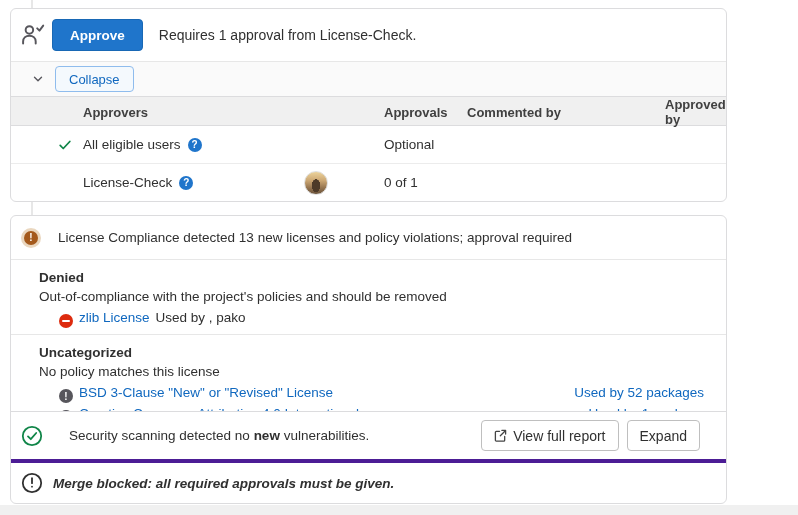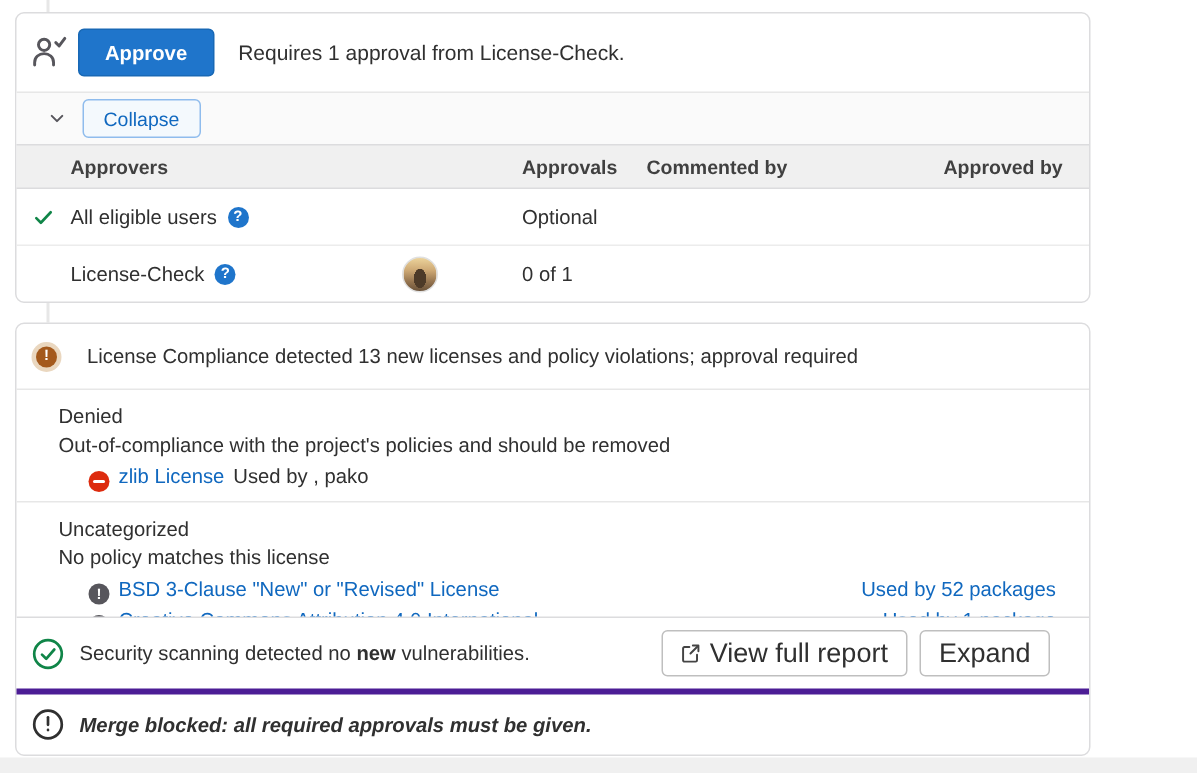--- a/index.html
+++ b/index.html
@@ -22,21 +22,21 @@
   .approve-msg { font-weight:normal; font-size:14px; margin-left:16px; }
 
   
   .collapse-bar { display:flex; align-items:center; height:35px; background:#fafafa;
     border-top:1px solid #e7e7e7; padding-left:20px; border-radius:0; }
   .chevron { width:14px; height:14px; color:#57565c; }
   .btn-collapse { margin-left:10px; height:26px; padding:0 13px; font-size:13px; font-family:inherit;
     color:#1068bf; background:#f4f9fd; border:1px solid #8fbced; border-radius:4px; cursor:pointer; }
 
   
-  .tbl-row { display:grid; grid-template-columns:36px 301px 83px 198px auto; align-items:center; }
+  .tbl-row { display:grid; grid-template-columns:36px 301px 83px 198px auto; align-items:center;padding-left:36px; }
   .tbl-head { height:30px; background:#f0f0f0; border-top:1px solid #dcdcde; border-bottom:1px solid #dcdcde;
     font-weight:bold; color:#404040; font-size:13px; }
   .tbl-body-row { height:37px; }
   .tbl-body-row + .tbl-body-row { border-top:1px solid #ececec; }
   .cell-icon { display:flex; justify-content:center; }
   .name-cell { display:flex; align-items:center; gap:7px; }
   .check-green { width:14px; height:14px; color:#108548; }
   .help-icon { width:14px; height:14px; border-radius:50%; background:#1f75cb; color:#fff;
     font-size:10px; font-weight:bold; display:inline-flex; align-items:center; justify-content:center; cursor:pointer; }
   .avatar { width:24px; height:24px; border-radius:50%; margin-left:auto; margin-right:56px;
@@ -55,37 +55,37 @@
   .lc-actions { margin-left:auto; display:flex; align-items:center; }
   a.link { color:#1068bf; text-decoration:none; cursor:pointer; }
   .lc-actions .link { margin-left:26px; }
   .v-divider { width:1px; height:22px; background:#dcdcde; margin:0 14px 0 16px; }
   .icon-btn { background:none; border:none; cursor:pointer; color:#57565c; width:22px; height:22px;
     display:flex; align-items:center; justify-content:center; padding:0; }
 
   .report-body { height:152px; overflow:hidden; border-top:1px solid #e7e7e7; }
   .policy-section { padding:8px 22px 6px 28px; }
   .policy-section + .policy-section { border-top:1px solid #e7e7e7; }
-  .policy-title { font-weight:normal; line-height:19px; }
+  .policy-title { font-weight:bold; line-height:19px; }
   .policy-desc { line-height:20px; }
   .license-item { display:flex; align-items:flex-end; gap:6px; line-height:21px; padding-left:20px; }
   .mini-icon { width:14px; height:14px; border-radius:50%; flex:0 0 auto;
     display:inline-flex; align-items:center; justify-content:center; color:#fff; }
   .mini-icon.denied { background:#dd2b0e; }
   .mini-icon.denied::after { content:""; width:8px; height:2px; background:#fff; border-radius:1px; }
   .mini-icon.uncat { background:#57565c; font-size:10px; font-weight:bold; }
   .used-by { margin-left:auto; }
 
   
   .sec-row { display:flex; align-items:center; height:48px; padding:0 26px 0 10px; border-top:1px solid #dcdcde; background:#fff; }
   .status-circle-icon { width:22px; height:22px; flex:0 0 auto; }
-  .sec-msg { margin-left:10px; }
+  .sec-msg { margin-left:26px; }
   .sec-buttons { margin-left:auto; display:flex; gap:8px; }
   .btn-secondary { display:inline-flex; align-items:center; gap:6px; height:31px; padding:0 12px;
-    font-size:18px; font-family:inherit; color:#303030; background:#fff; border:1px solid #bfbfbf;
+    font-size:14px; font-family:inherit; color:#303030; background:#fff; border:1px solid #bfbfbf;
     border-radius:4px; cursor:pointer; }
   .ext-icon { width:13px; height:13px; color:#57565c; }
 
   
   .merge-row { display:flex; align-items:center; height:44px; padding:0 16px 0 10px; border-top:4px solid #4c1d95;font-style:italic; }
   .merge-msg { margin-left:10px; font-weight:bold; }
 
   b { font-weight:bold; }
 </style>
 </head>

